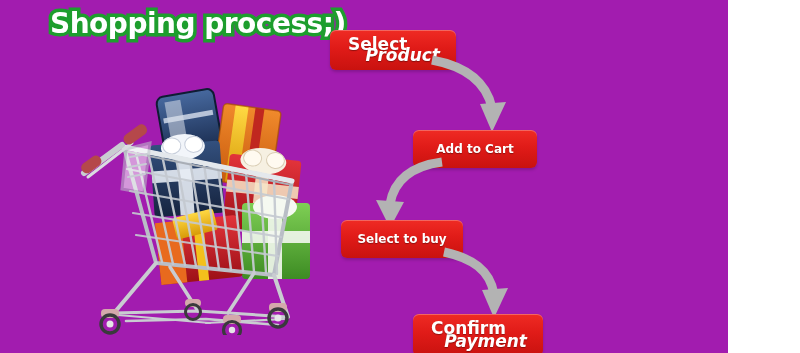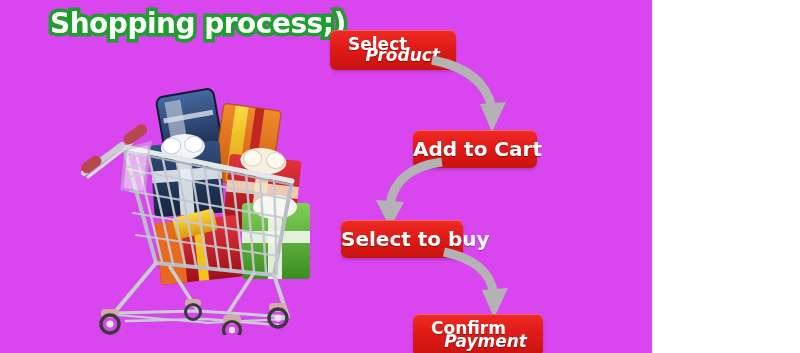--- a/index.html
+++ b/index.html
@@ -2,23 +2,23 @@
 <html><head>
 <meta charset="utf-8">
 <style>
   html, body {
     margin: 0;
     padding: 0;
     background: #ffffff;
   }
   #page {
     position: relative;
-    width: 652px;
+    width: 728px;
     height: 353px;
-    background: #d946ef;
+    background: #a21caf;
     overflow: hidden;
     font-family: "Liberation Sans", sans-serif;
   }
 
   
   #title-wrap {
     position: absolute;
     left: 50px;
     top: 6px;
     width: 250px;
@@ -64,21 +64,21 @@
     font-family: "DejaVu Sans", sans-serif;
     font-weight: bold;
     font-size: 17px;
     white-space: nowrap;
     text-shadow: 0 1px 1px rgba(0,0,0,0.35);
   }
   .flow-label.single {
     left: 0; right: 0; top: 50%;
     transform: translateY(-50%);
     text-align: center;
-    font-size: 20px;
+    font-size: 12px;
   }
   .flow-label.line-a { left: 18px; top: 4px; }
   .flow-label.line-b { right: 16px; bottom: 5px; font-style: italic; }
 
   
   #box-select   { left: 330px; top: 30px;  width: 126px; height: 40px; }
   #box-addcart  { left: 413px; top: 130px; width: 124px; height: 38px; }
   #box-clickbuy { left: 341px; top: 220px; width: 122px; height: 38px; }
   #box-confirm  { left: 413px; top: 314px; width: 130px; height: 42px; }
 

